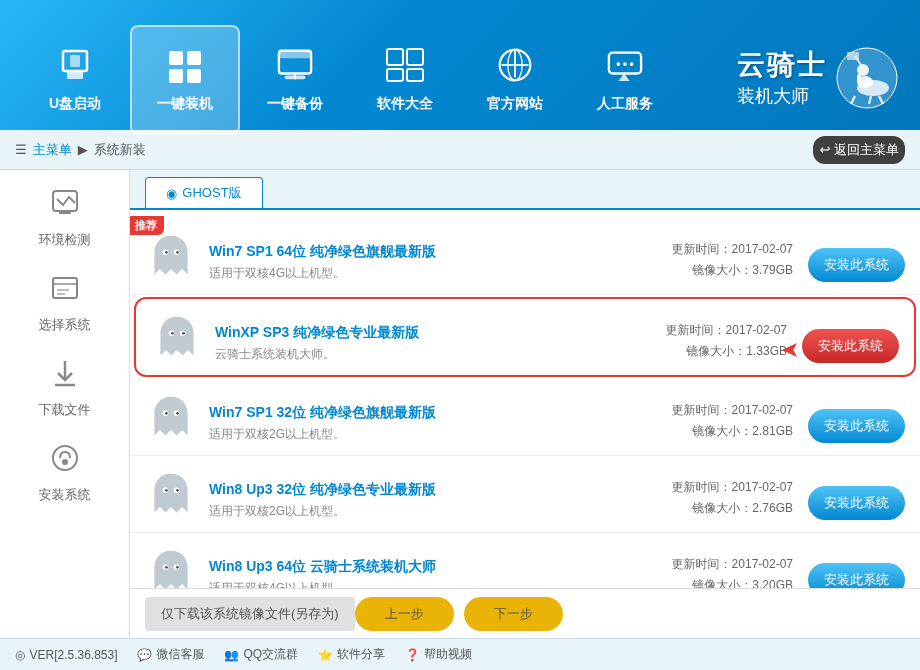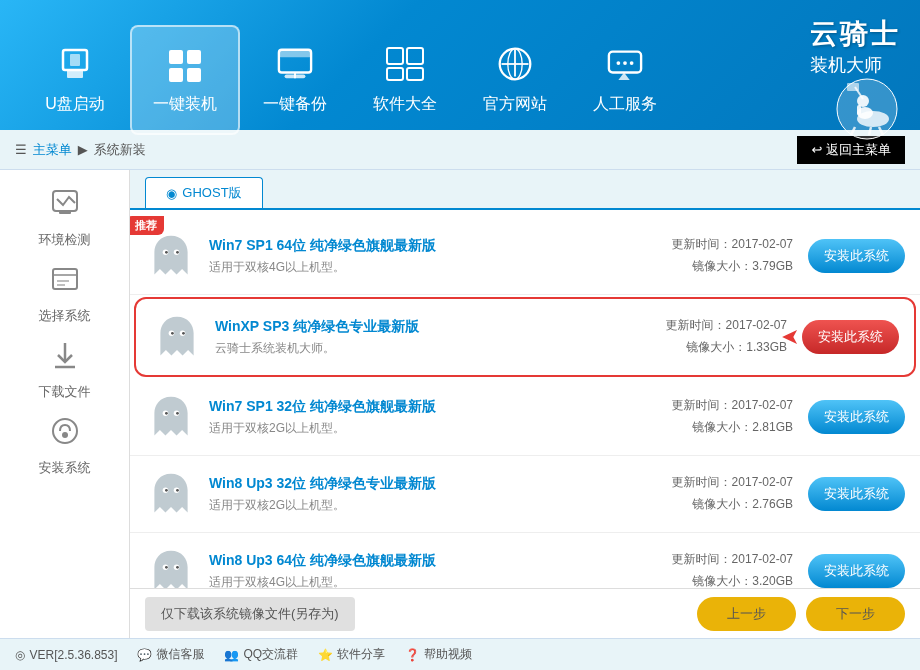--- a/index.html
+++ b/index.html
@@ -35,27 +35,26 @@
     }
     .nav-item.active {
       background: rgba(255,255,255,0.25);
       border: 2px solid rgba(255,255,255,0.6);
     }
     .nav-icon {
       font-size: 36px;
       margin-bottom: 6px;
       line-height: 1;
     }
-    .nav-label { font-size: 16px; font-weight: normal; }
+    .nav-label { font-size: 14px; font-weight: bold; }
     .logo-area {
       display: flex;
-      align-items: flex-end;
+      align-items: flex-start;
       margin-left: auto;
       color: white;
-      flex-direction: column;
     }
     .logo-text {
       font-size: 28px;
       font-weight: bold;
       letter-spacing: 2px;
       text-shadow: 1px 1px 3px rgba(0,0,0,0.3);
     }
     .logo-sub { font-size: 18px; }
 
     
@@ -84,25 +83,25 @@
       justify-content: space-between;
     }
     .breadcrumb {
       display: flex;
       align-items: center;
       gap: 6px;
       font-size: 13px;
       color: #555;
     }
     .back-btn {
-      background: #000000;
+      background: #404040;
       color: white;
       border: none;
-      padding: 5px 14px;
-      border-radius: 0;
+      padding: 5px 6px;
+      border-radius: 12px;
       cursor: pointer;
       font-size: 13px;
       display: flex;
       align-items: center;
       gap: 4px;
     }
 
     
     .main-layout {
       display: flex;
@@ -112,21 +111,21 @@
 
     
     .sidebar {
       width: 130px;
       background: white;
       border-right: 1px solid #ddd;
       display: flex;
       flex-direction: column;
       align-items: center;
       padding-top: 10px;
-      gap: 1px;
+      gap: 10px;
     }
     .sidebar-item {
       display: flex;
       flex-direction: column;
       align-items: center;
       justify-content: center;
       width: 100px;
       height: 75px;
       cursor: pointer;
       border-radius: 8px;
@@ -173,21 +172,21 @@
       flex: 1;
       overflow-y: auto;
       padding: 8px 0;
     }
     .os-list::-webkit-scrollbar { width: 8px; }
     .os-list::-webkit-scrollbar-track { background: #f0f0f0; }
     .os-list::-webkit-scrollbar-thumb { background: #ccc; border-radius: 4px; }
 
     .os-item {
       display: flex;
-      align-items: center;
+      align-items: flex-end;
       padding: 12px 15px;
       border-bottom: 1px solid #eee;
       position: relative;
     }
     .os-item.highlighted {
       border: 2px solid #e53935;
       margin: 2px 4px;
       border-radius: 12px;
       background: #fff;
     }
@@ -234,21 +233,21 @@
     }
 
     
     .bottom-bar {
       height: 50px;
       background: white;
       border-top: 1px solid #ddd;
       display: flex;
       align-items: center;
       padding: 0 15px;
-      justify-content: space-between;
+      justify-content: flex-start;
     }
     .download-only-btn {
       background: #e0e0e0;
       color: #555;
       border: none;
       padding: 8px 16px;
       border-radius: 4px;
       cursor: pointer;
       font-size: 13px;
     }
@@ -562,21 +561,21 @@
         <div class="os-ghost">
           <svg class="ghost-svg" viewBox="0 0 52 52" fill="none">
             <path d="M26 4 C14 4 8 13 8 22 L8 46 L14 40 L20 46 L26 40 L32 46 L38 40 L44 46 L44 22 C44 13 38 4 26 4 Z" fill="#b0bec5" opacity="0.8"></path>
             <circle cx="20" cy="22" r="3" fill="white"></circle>
             <circle cx="32" cy="22" r="3" fill="white"></circle>
             <circle cx="21" cy="22" r="1.5" fill="#555"></circle>
             <circle cx="33" cy="22" r="1.5" fill="#555"></circle>
           </svg>
         </div>
         <div class="os-info">
-          <div class="os-name">Win8 Up3 64位 纯净绿色旗舰最新版</div>
+          <div class="os-name">Win8 Up3 64位 云骑士系统装机大师</div>
           <div class="os-desc">适用于双核4G以上机型。</div>
         </div>
         <div class="os-meta">
           <div>更新时间：2017-02-07</div>
           <div>镜像大小：3.20GB</div>
         </div>
         <button class="install-btn">安装此系统</button>
       </div>
 
     </div>

